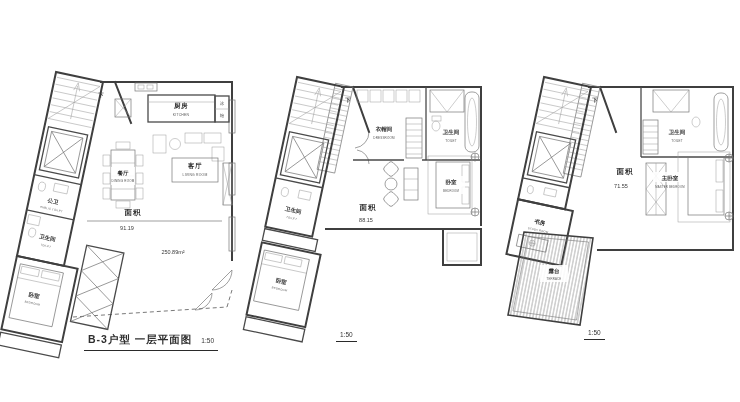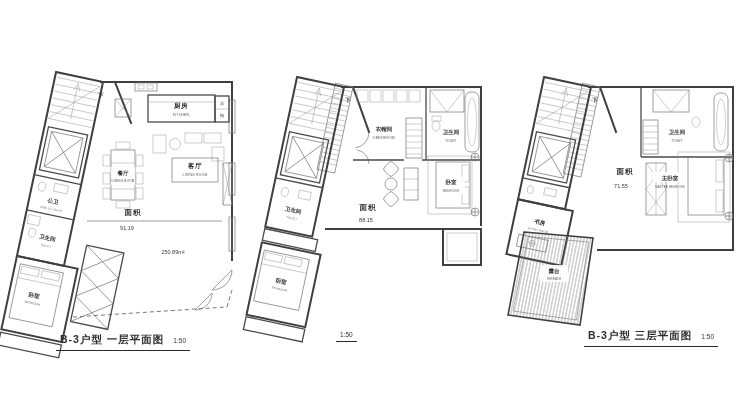--- a/index.html
+++ b/index.html
@@ -483,25 +483,24 @@
   <g>
     <polygon points="21,172 90,178 77,265 5,255" fill="url(#p3-deck)" stroke="#3f3f3f" stroke-width="1.6"></polygon>
     <polygon points="25,176.5 85.5,182 73.5,260 10,251" fill="none" stroke="#777" stroke-width=".6"></polygon>
     <rect class="wbox" x="37" y="205" width="28" height="17"></rect>
     <text class="zh-s" x="51" y="213" text-anchor="middle">露台</text>
     <text class="en" x="51" y="220" text-anchor="middle" style="font-size:2.8px">TERRACE</text>
   </g>
   <text class="zh-s" x="92" y="42" text-anchor="middle">下</text>
 </svg>
 
-<div class="plan-title" style="left:56px;top:333px">
+<div class="plan-title" style="left:84px;top:333px">
   <span class="t">B-3户型  一层平面图</span>
   <span class="s">1:50</span>
 </div>
 <div class="plan-title" style="left:336px;top:331px">
   <span class="s">1:50</span>
 </div>
 <div class="plan-title" style="left:584px;top:329px">
-  <span class="t">B-3户型  三层平面图</span>
   <span class="s">1:50</span>
 </div>
 
 </div>
 
 </body></html>

